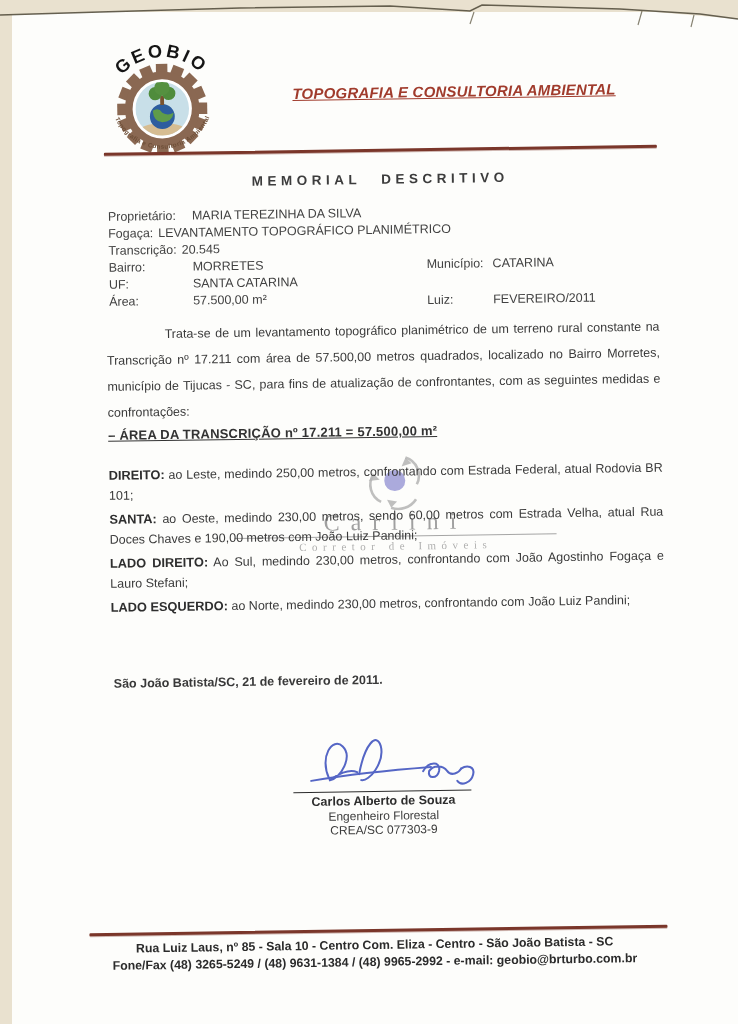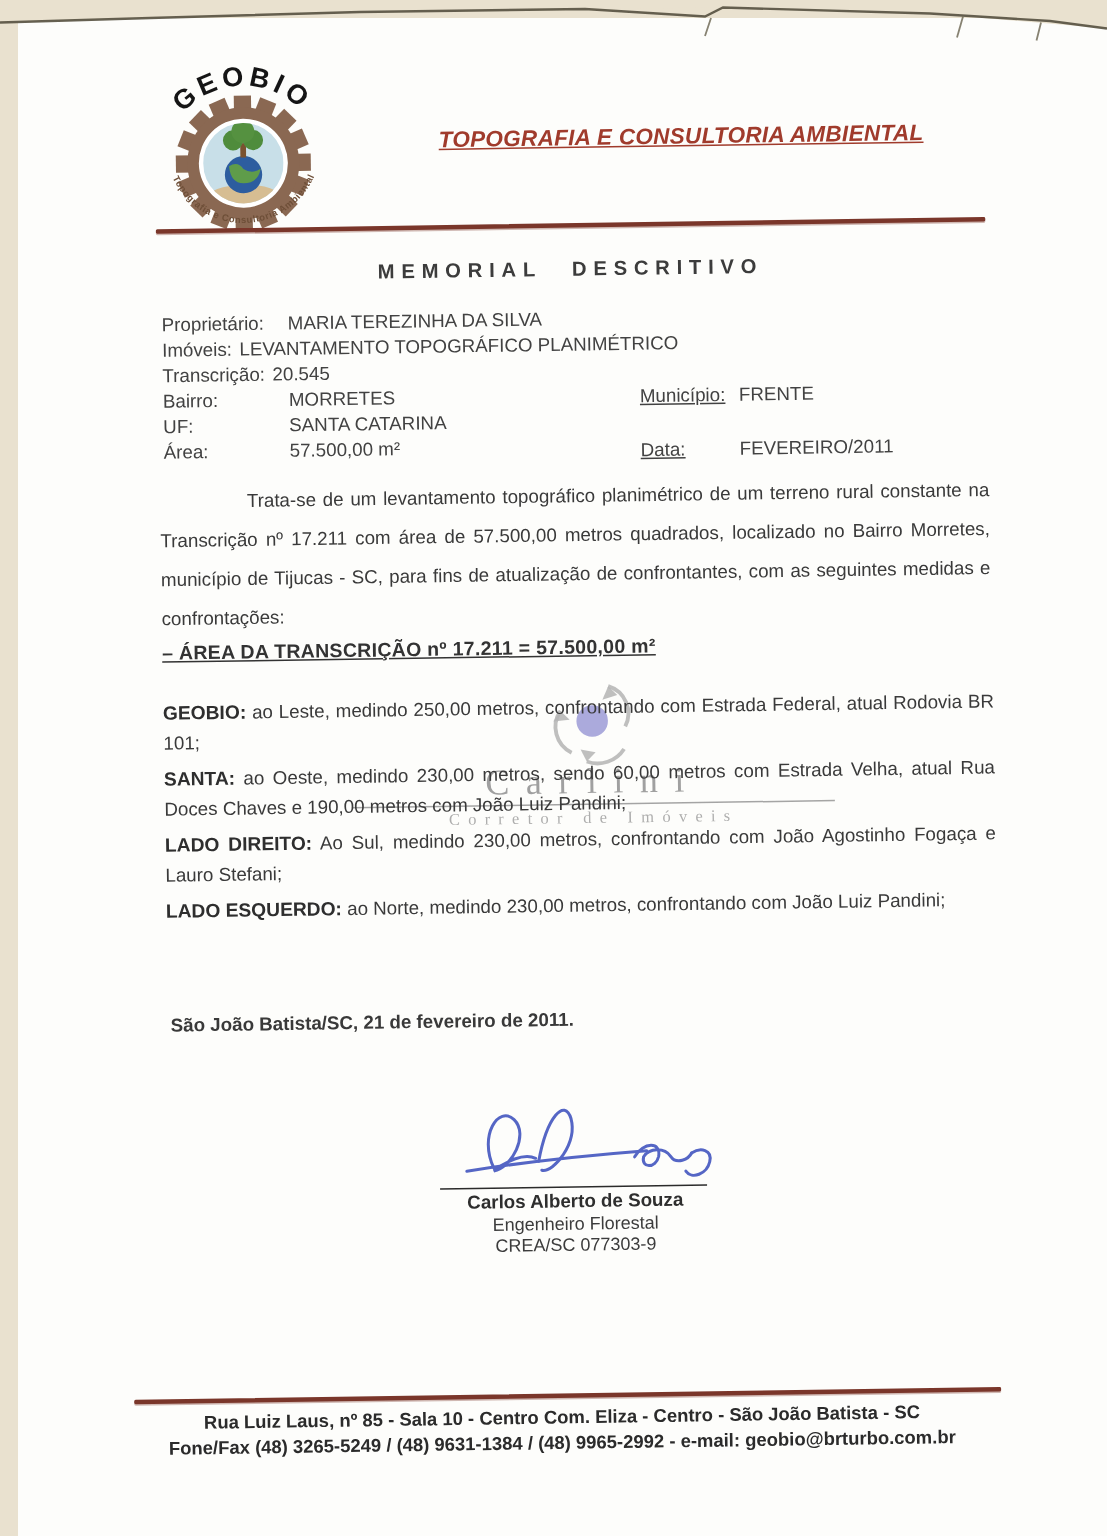--- a/index.html
+++ b/index.html
@@ -36,21 +36,21 @@
     font-size:13.5px;font-weight:bold;color:#3c3c3c;
     letter-spacing:4.5px;word-spacing:12px;
   }
 
   
   .details{left:113px;top:205px;width:545px;font-size:12.5px;line-height:17px;color:#424242;}
   .details .row{white-space:nowrap;}
   .details .lab{display:inline-block;width:84px;}
   .details .lab-inline{margin-right:5px;}
   .rightcol-item{position:absolute;white-space:nowrap;}
-  .rightcol-item .lab2{display:inline-block;width:66px;text-decoration:underline;}
+  .rightcol-item .lab2{display:inline-block;width:66px;}
   .municipio-row{left:318px;top:52px;}
   .data-row{left:318px;top:88px;}
 
   
   .intro{
     left:110px;top:318px;width:553px;
     font-size:12.5px;line-height:26px;text-align:justify;text-indent:58px;margin:0;
   }
   .section-heading{
     left:110px;top:424px;font-size:13px;font-weight:bold;color:#333;
@@ -154,39 +154,39 @@
 
   <div class="abs tagline">TOPOGRAFIA E CONSULTORIA AMBIENTAL</div>
   <div class="abs rule rule-top"></div>
   <div class="abs doc-title">MEMORIAL DESCRITIVO</div>
 
   <div class="abs details">
     <div class="row">
       <span class="lab">Proprietário:</span><span>MARIA TEREZINHA DA SILVA</span>
     </div>
     <div class="row">
-      <span class="lab-inline">Imóveis:</span><span>LEVANTAMENTO TOPOGRÁFICO PLANIMÉTRICO</span>
+      <span class="lab-inline">Fogaça:</span><span>LEVANTAMENTO TOPOGRÁFICO PLANIMÉTRICO</span>
     </div>
     <div class="row">
       <span class="lab-inline">Transcrição:</span><span>20.545</span>
     </div>
     <div class="row">
       <span class="lab">Bairro:</span><span>MORRETES</span>
     </div>
     <div class="row">
       <span class="lab">UF:</span><span>SANTA CATARINA</span>
     </div>
     <div class="row">
       <span class="lab">Área:</span><span>57.500,00 m²</span>
     </div>
     <div class="rightcol-item municipio-row">
-      <span class="lab2">Município:</span><span>FRENTE</span>
+      <span class="lab2">Município:</span><span>CATARINA</span>
     </div>
     <div class="rightcol-item data-row">
-      <span class="lab2">Data:</span><span>FEVEREIRO/2011</span>
+      <span class="lab2">Luiz:</span><span>FEVEREIRO/2011</span>
     </div>
   </div>
 
   <p class="abs intro">Trata-se de um levantamento topográfico planimétrico de um terreno rural constante na Transcrição nº 17.211 com área de 57.500,00 metros quadrados, localizado no Bairro Morretes, município de Tijucas - SC, para fins de atualização de confrontantes, com as seguintes medidas e confrontações:</p>
 
   <div class="abs section-heading">– ÁREA DA TRANSCRIÇÃO nº 17.211 = 57.500,00 m²</div>
 
   <div class="abs watermark">
     <svg class="wm-icon" width="72" height="66" viewBox="0 0 72 66">
       <g fill="none" stroke="#a3a3a3" stroke-width="2.6" opacity="0.85">
@@ -200,21 +200,21 @@
         <polygon points="32,58 28,50 38,52"></polygon>
       </g>
       <circle cx="36" cy="31" r="10.5" fill="#8b89cf" opacity="0.9"></circle>
     </svg>
     <div class="wm-brand">Carlini</div>
     <div class="wm-line"></div>
     <div class="wm-sub">Corretor de Imóveis</div>
   </div>
 
   <div class="abs boundaries">
-    <p class="bpara"><b>GEOBIO:</b> <span>ao Leste, medindo 250,00 metros, confrontando com Estrada Federal, atual Rodovia BR 101;</span></p>
+    <p class="bpara"><b>DIREITO:</b> <span>ao Leste, medindo 250,00 metros, confrontando com Estrada Federal, atual Rodovia BR 101;</span></p>
     <p class="bpara"><b>SANTA:</b> <span>ao Oeste, medindo 230,00 metros, sendo 60,00 metros com Estrada Velha, atual Rua Doces Chaves e 190,00 metros com João Luiz Pandini;</span></p>
     <p class="bpara"><b>LADO DIREITO:</b> <span>Ao Sul, medindo 230,00 metros, confrontando com João Agostinho Fogaça e Lauro Stefani;</span></p>
     <p class="bpara"><b>LADO ESQUERDO:</b> <span>ao Norte, medindo 230,00 metros, confrontando com João Luiz Pandini;</span></p>
   </div>
 
   <div class="abs dateline">São João Batista/SC, 21 de fevereiro de 2011.</div>
 
   <svg class="abs sig-svg" width="200" height="66" viewBox="0 0 200 66">
     <g fill="none" stroke="#4c5ec2" stroke-width="2" stroke-linecap="round" opacity="0.95">
       <path d="M 26,52 C 16,30 30,10 40,20 C 50,30 38,52 26,54 C 34,48 46,42 54,46"></path>

